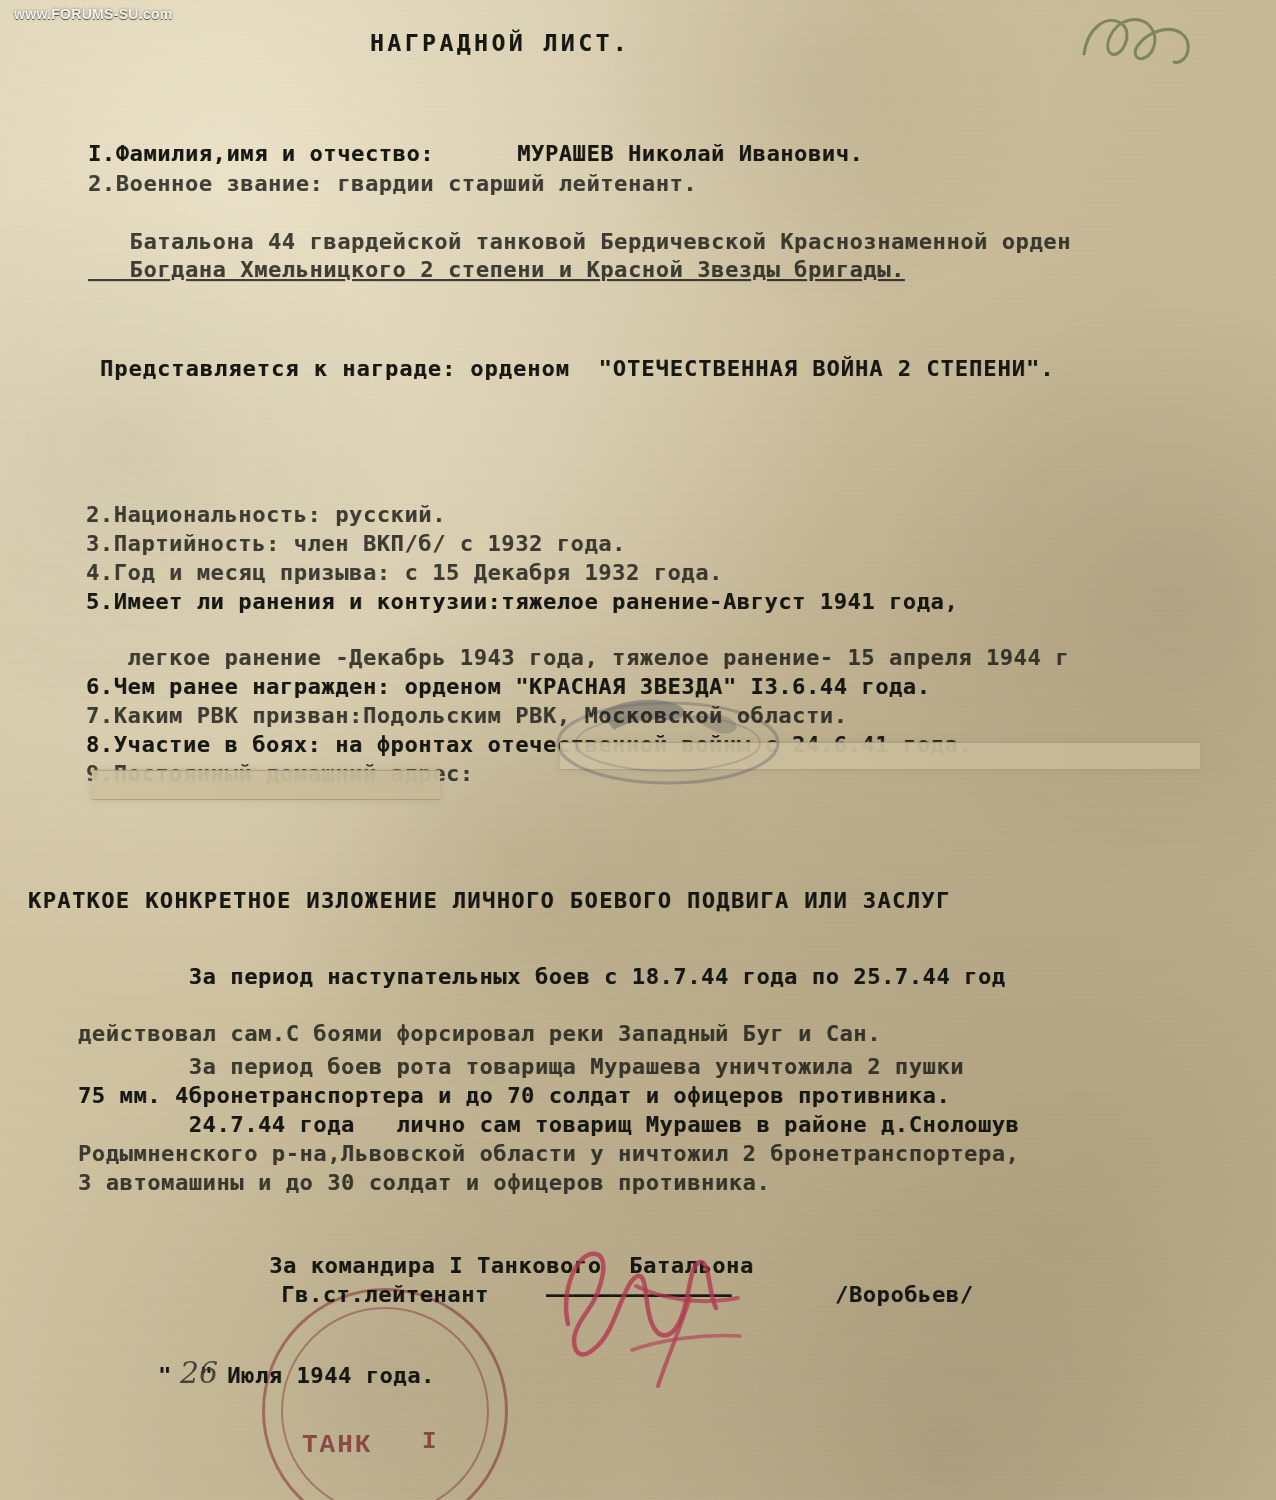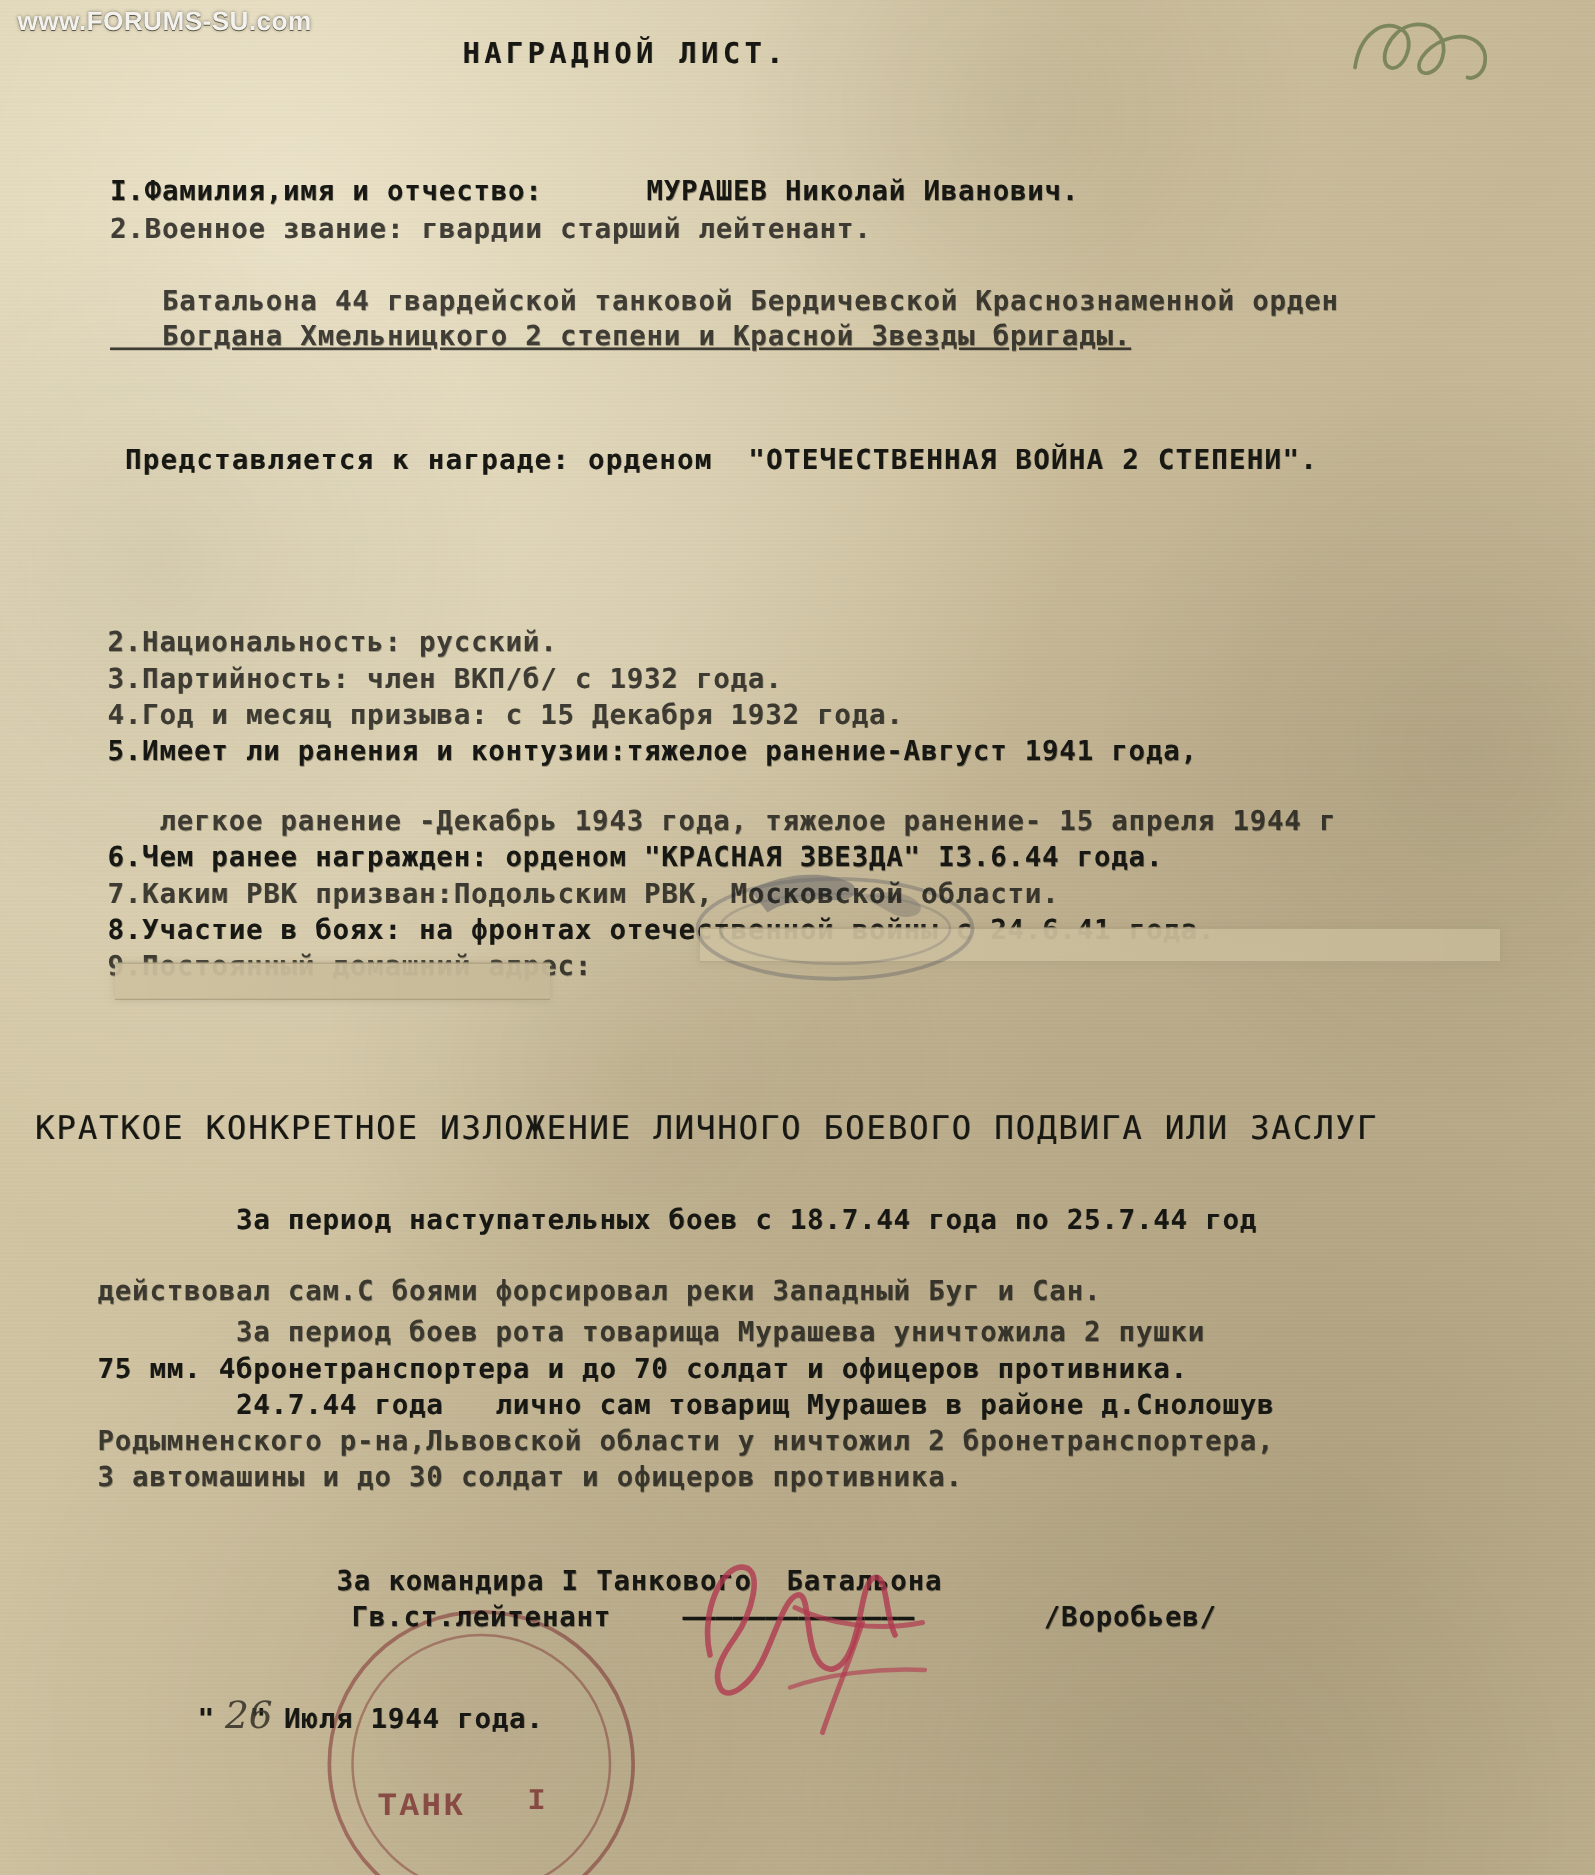--- a/index.html
+++ b/index.html
@@ -50,21 +50,21 @@
       rgba(0,0,0,0.022) 3px);
     opacity: .5;
   }
 
   .watermark {
     position: absolute;
     left: 14px;
     top: 6px;
     font-family: "Liberation Sans", sans-serif;
     font-weight: bold;
-    font-size: 21px;
+    font-size: 14px;
     letter-spacing: .3px;
     color: #f3f2ee;
     text-shadow: 0 1px 0 rgba(60,55,35,.75), 0 0 3px rgba(0,0,0,.45);
     z-index: 8;
     white-space: nowrap;
   }
 
   .typed {
     position: absolute;
     white-space: pre;
@@ -80,23 +80,23 @@
   }
   .t-line {
     font-size: 22px;
     letter-spacing: 0.6px;
     line-height: 28px;
   }
   .t-bold {
     font-weight: bold;
   }
   .t-caps {
-    font-size: 26px;
+    font-size: 22px;
     letter-spacing: 1.4px;
-    font-weight: normal;
+    font-weight: bold;
     text-align: right;
   }
   .faded { opacity: .80; }
 
   
   .pencil-scribble {
     position: absolute;
     right: 78px;
     top: 8px;
     width: 120px;

